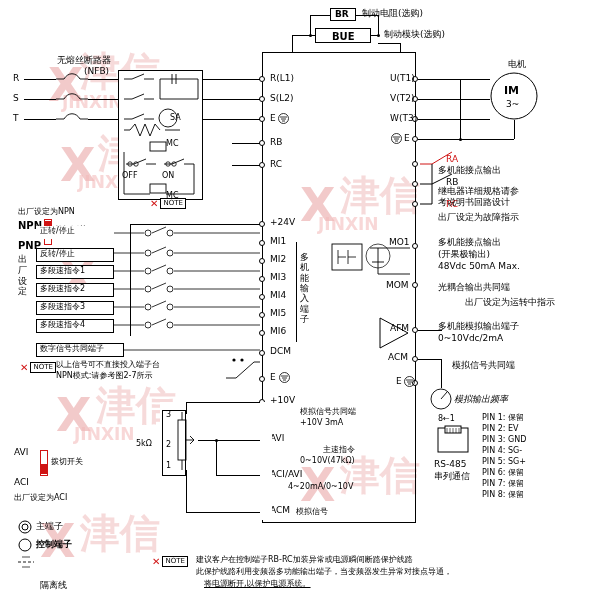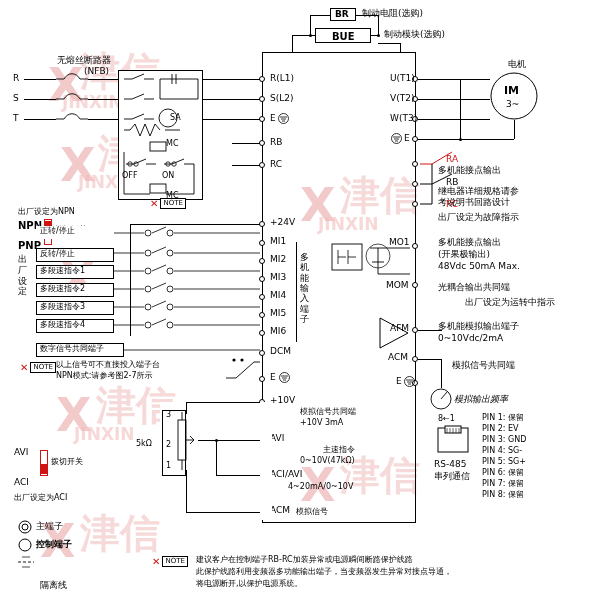--- a/index.html
+++ b/index.html
@@ -448,15 +448,15 @@
     <path d="M6,3 L14,3 M6,13 L14,13" stroke="#000" stroke-width="0.7"></path>
   </svg>
   <div class="lbl" style="left:40px;top:581px;">隔离线</div>
 
   <div class="note" style="left:152px;top:556px;">
     <span class="x">✕</span>
     <span class="tag">NOTE</span>
   </div>
   <div class="lbl s8" style="left:196px;top:556px;">建议客户在控制端子RB-RC加装异常或电源瞬间断路保护线路</div>
   <div class="lbl s8" style="left:196px;top:568px;">此保护线路利用变频器多功能输出端子，当变频器发生异常对接点导通，</div>
-  <div class="lbl s8" style="left:196px;top:580px;">将电源断开,以保护电源系统。</div>
+  <div class="lbl s8" style="left:204px;top:580px;text-decoration:underline;">将电源断开,以保护电源系统。</div>
 
 </div>
 
 </body></html>

